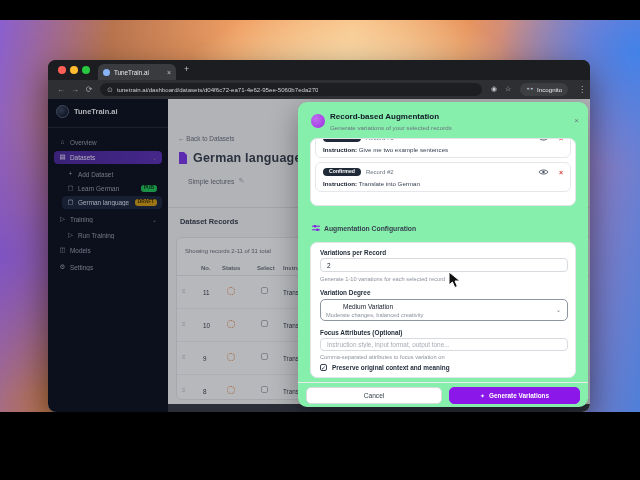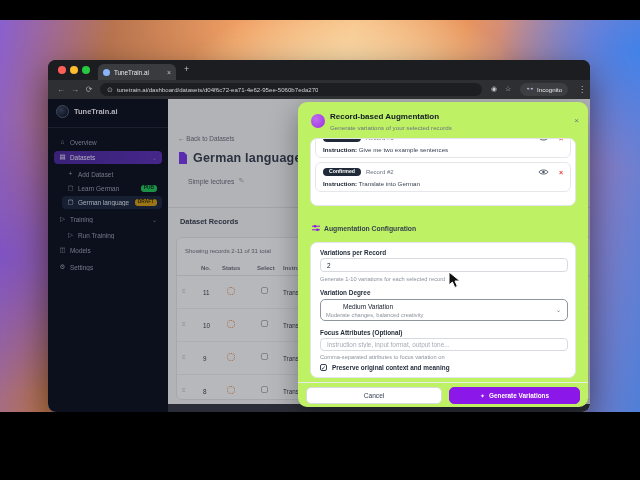--- a/index.html
+++ b/index.html
@@ -84,21 +84,21 @@
   .cno{position:absolute;left:26px;top:13px;}
   .statusdot{position:absolute;left:50px;top:11px;width:8px;height:8px;border-radius:50%;border:1.4px dotted #dd8a4e;}
   .cbox{position:absolute;left:84px;top:11px;width:7px;height:7px;border:1px solid #aeb4bf;border-radius:2px;background:#fff;}
   .cinstr{position:absolute;left:106px;top:13px;width:30px;overflow:hidden;white-space:nowrap;}
   .mainbottom{position:absolute;left:0;bottom:0;width:100%;height:8px;background:#363a46;}
 
   
   .overlay{position:absolute;left:0;top:0;width:100%;height:100%;background:rgba(10,12,18,.28);z-index:5;}
 
   
-  .modal{position:absolute;left:250px;top:3px;width:290px;height:305px;background:#bef264;
+  .modal{position:absolute;left:250px;top:3px;width:290px;height:305px;background:#86efac;
     border-radius:9px;z-index:10;box-shadow:0 8px 28px rgba(0,0,0,.35);}
   .m-icon{position:absolute;left:13px;top:12px;width:14px;height:14px;border-radius:50%;
     background:radial-gradient(circle at 35% 35%,#c06bf0,#9b2fe0);}
   .m-title{position:absolute;left:32px;top:10px;font-size:8px;font-weight:bold;color:#111827;}
   .m-sub{position:absolute;left:32px;top:22px;font-size:6.2px;color:#6b7280;}
   .m-close{position:absolute;right:9px;top:15px;font-size:8px;color:#6b7280;line-height:1;}
 
   .recbox{position:absolute;left:12px;top:36px;width:266px;height:68px;border:1px solid #e2e5ea;
     border-radius:7px;overflow:hidden;padding:0 4px;background:#fff;}
   .reccard{position:relative;border:1px solid #e5e7eb;border-radius:6px;padding:4px 7px;background:#fff;}

